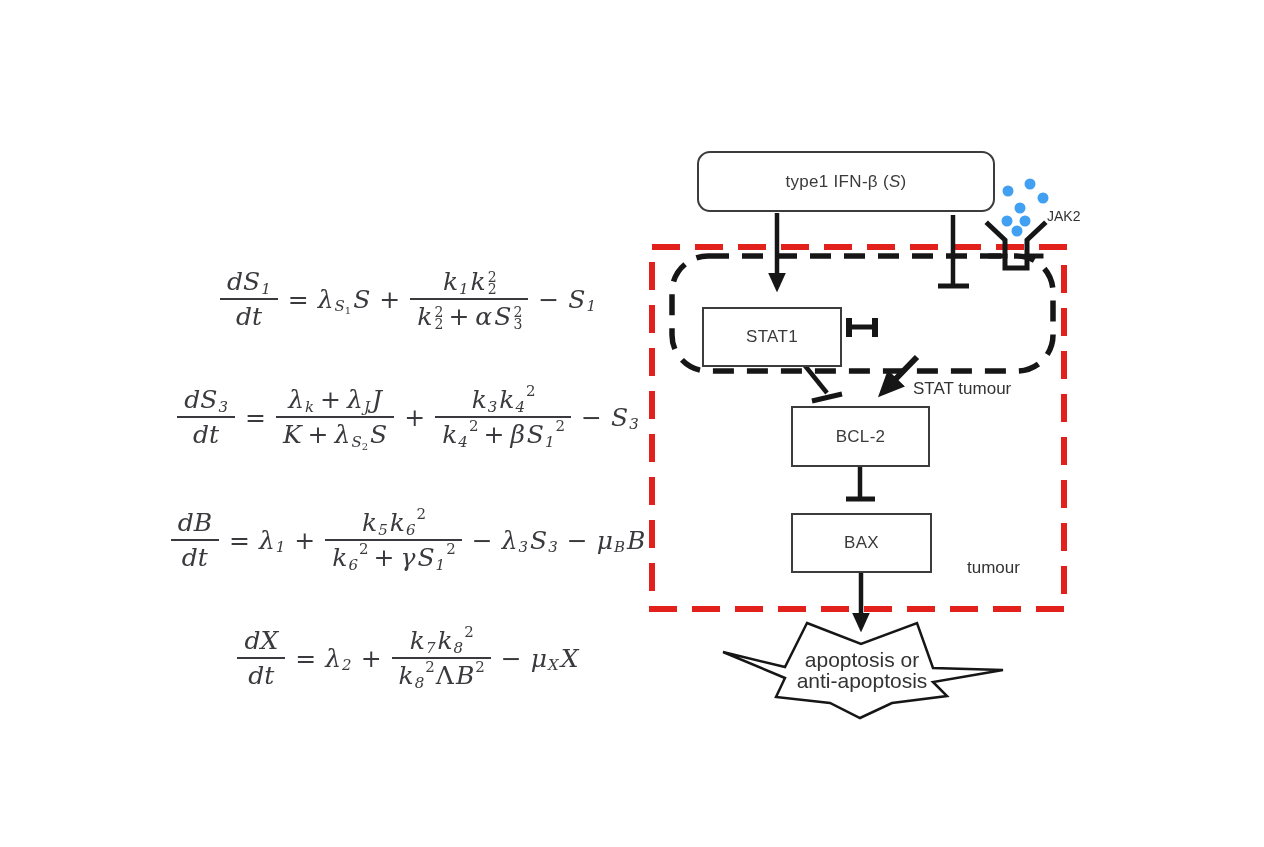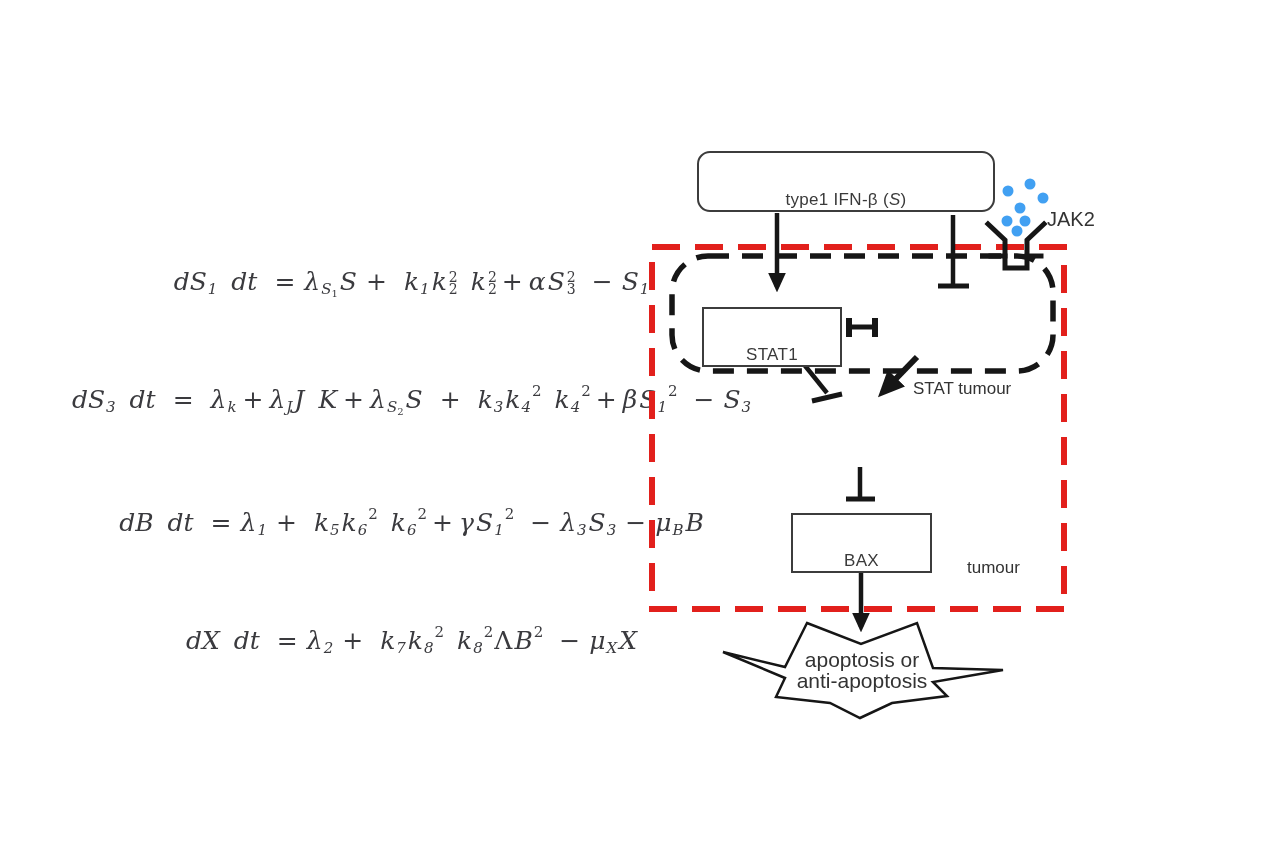--- a/index.html
+++ b/index.html
@@ -6,33 +6,33 @@
   .canvas{position:relative;width:1264px;height:847px;background:#fff;overflow:hidden;
           font-family:"Liberation Sans",sans-serif;}
 
   
   .eq{position:absolute;left:150px;width:515px;display:flex;justify-content:center;
       align-items:center;color:#3a3a3e;font-family:"DejaVu Serif",serif;font-size:25px;}
   .eq .var{font-style:italic;padding:0 1px;}
   .eq .uvar{font-style:normal;padding:0 1px;}
   .eq .op{font-style:normal;margin:0 8px;}
   .fnum .op,.fden .op{margin:0 5px;}
-  .frac{display:inline-flex;flex-direction:row;align-items:center;margin:0 2px;}
+  .frac{display:inline-flex;flex-direction:column;align-items:center;margin:0 2px;}
   .fnum,.fden{display:flex;align-items:center;justify-content:center;padding:1px 6px;}
   .fbar{align-self:stretch;height:2px;background:#3a3a3e;margin:1px 0;}
   .sub{font-size:15px;position:relative;top:7px;font-style:italic;margin-right:1px;}
   .sup{font-size:15px;position:relative;top:-9px;font-style:normal;}
   .subsub{font-size:10px;position:relative;top:3px;font-style:normal;}
   .ss{display:inline-flex;flex-direction:column;font-size:14px;line-height:12px;
       font-style:normal;position:relative;top:1px;margin-left:1px;text-align:left;}
 
   
   .diagram{position:absolute;left:640px;top:130px;width:624px;height:660px;}
   .diagram svg{position:absolute;left:0;top:0;}
-  .node{position:absolute;display:flex;align-items:flex-end;justify-content:center;
+  .node{position:absolute;display:flex;align-items:center;justify-content:center;
         background:#fff;border:2px solid #3c3c3c;font-size:17px;color:#3a3a3a;
         letter-spacing:.3px;}
   .node.rounded{border-radius:13px;}
   .lbl{position:absolute;color:#333;font-size:17px;white-space:nowrap;}
   .outcome-text{position:absolute;left:147px;top:519px;width:150px;text-align:center;
         font-size:21px;line-height:21px;color:#333;}
 </style>
 </head>
 <body>
 
@@ -292,26 +292,29 @@
       <span>type1 IFN-β (</span>
         <i>S</i>
         <span>)</span>
     </div>
 
     <div class="node" style="left:62px;top:177px;width:136px;height:56px;">
       <span>STAT1</span>
     </div>
 
 
+    <div class="node" style="left:151px;top:276px;width:135px;height:57px;">
+      <span>BCL-2</span>
+    </div>
 
     <div class="node" style="left:151px;top:383px;width:137px;height:56px;">
       <span>BAX</span>
     </div>
 
-    <div class="lbl" style="left:407px;top:78px;font-size:20px;">JAK2</div>
+    <div class="lbl" style="left:407px;top:78px;font-size:14px;">JAK2</div>
 
     <div class="lbl" style="left:273px;top:249px;">STAT tumour</div>
 
     <div class="lbl" style="left:327px;top:428px;">tumour</div>
 
     <div class="outcome-text">
       <div>apoptosis or</div>
       <div>anti-apoptosis</div>
     </div>
 

